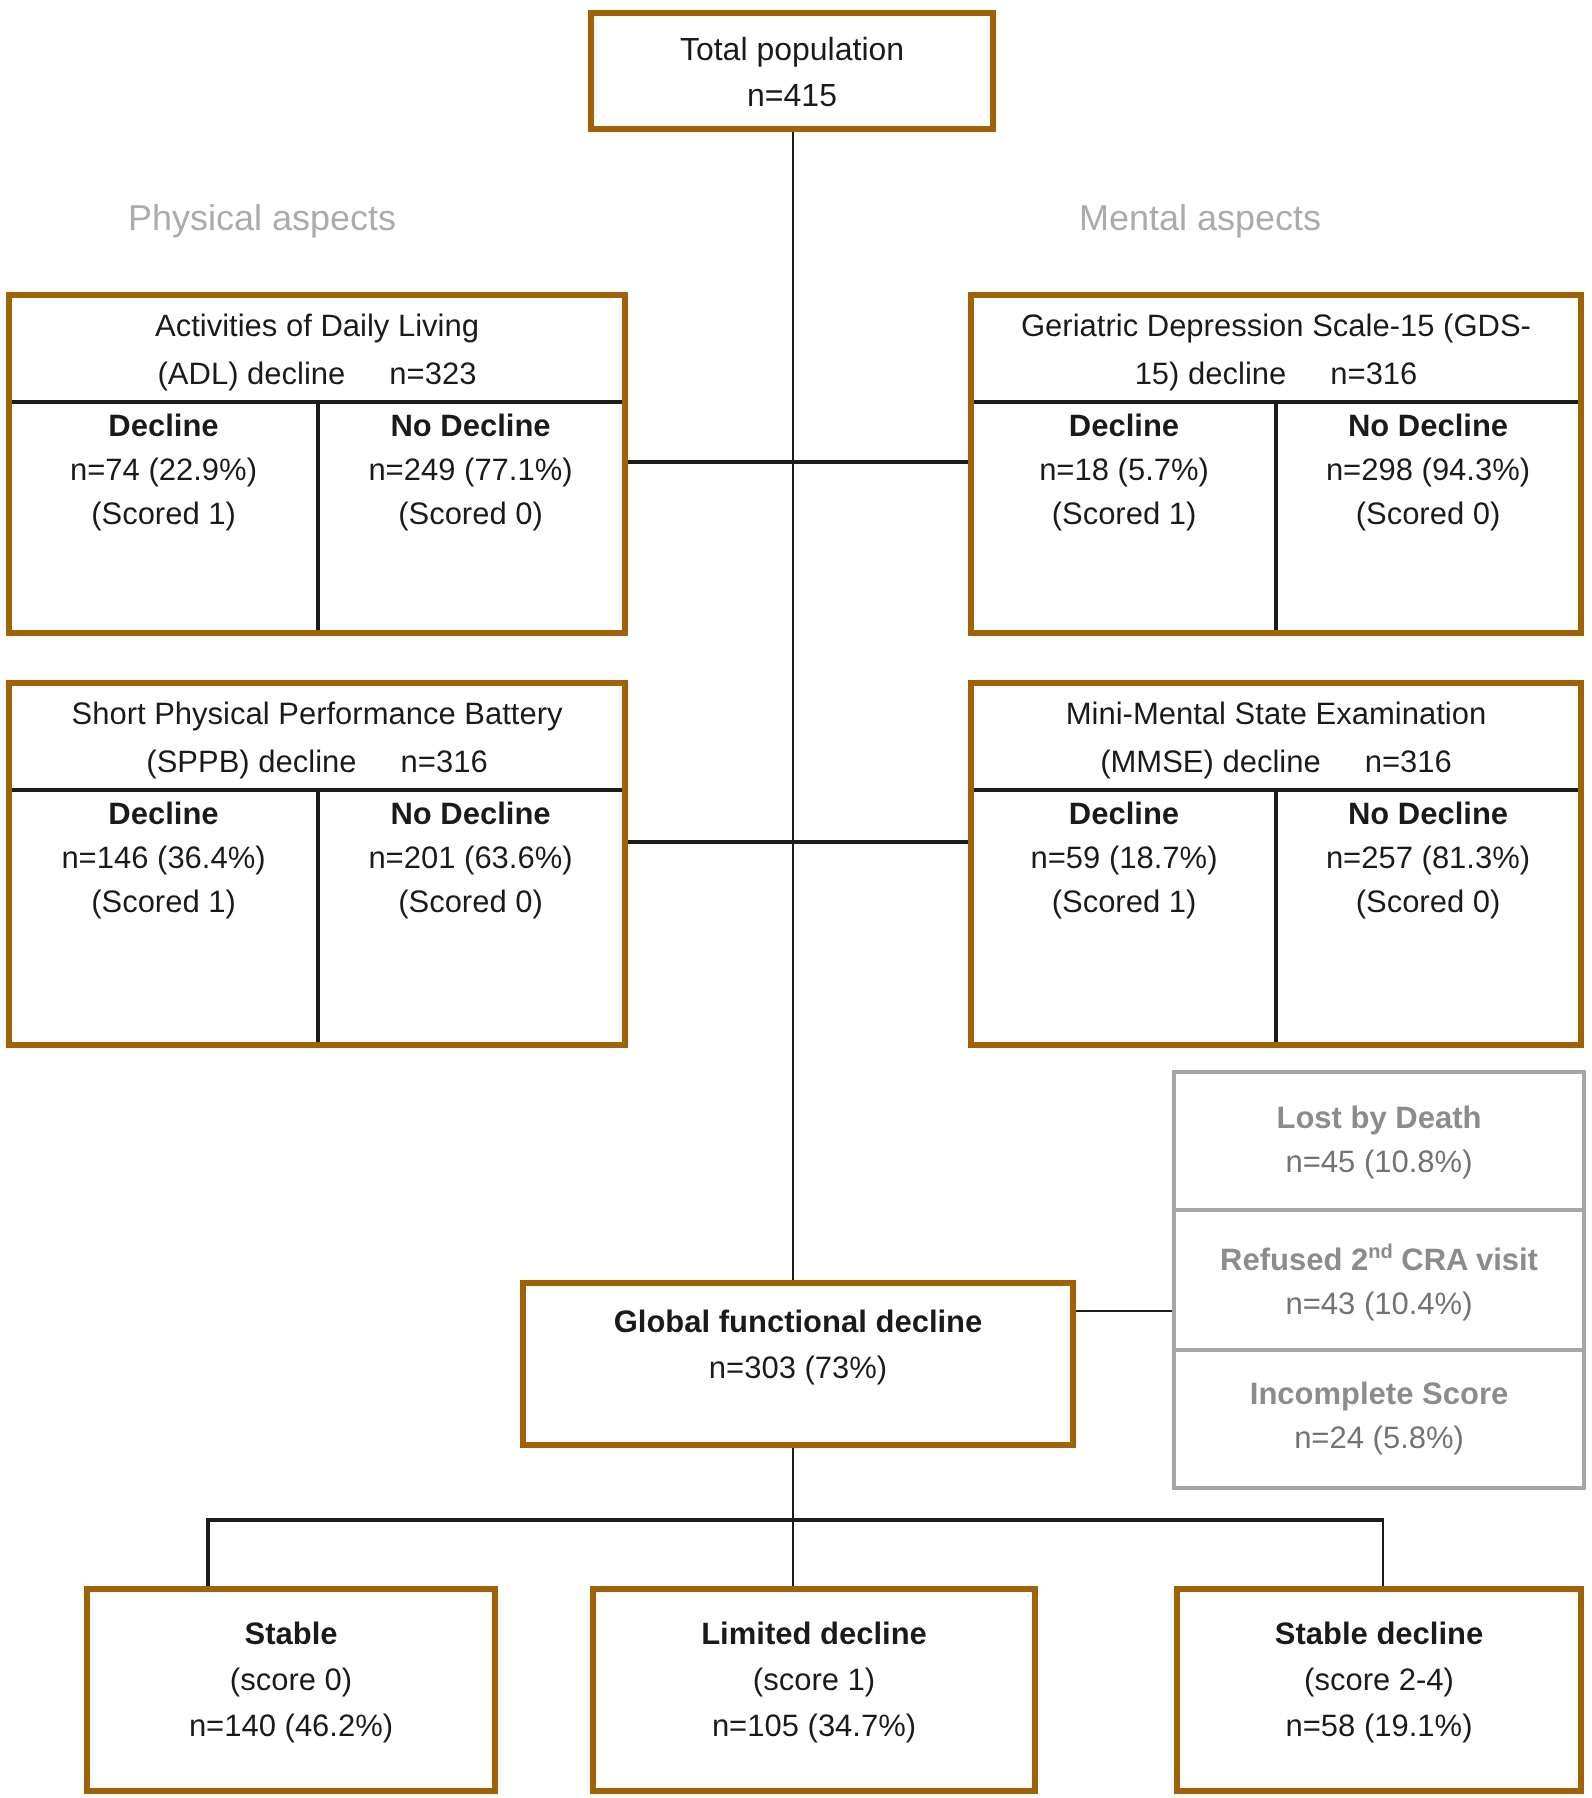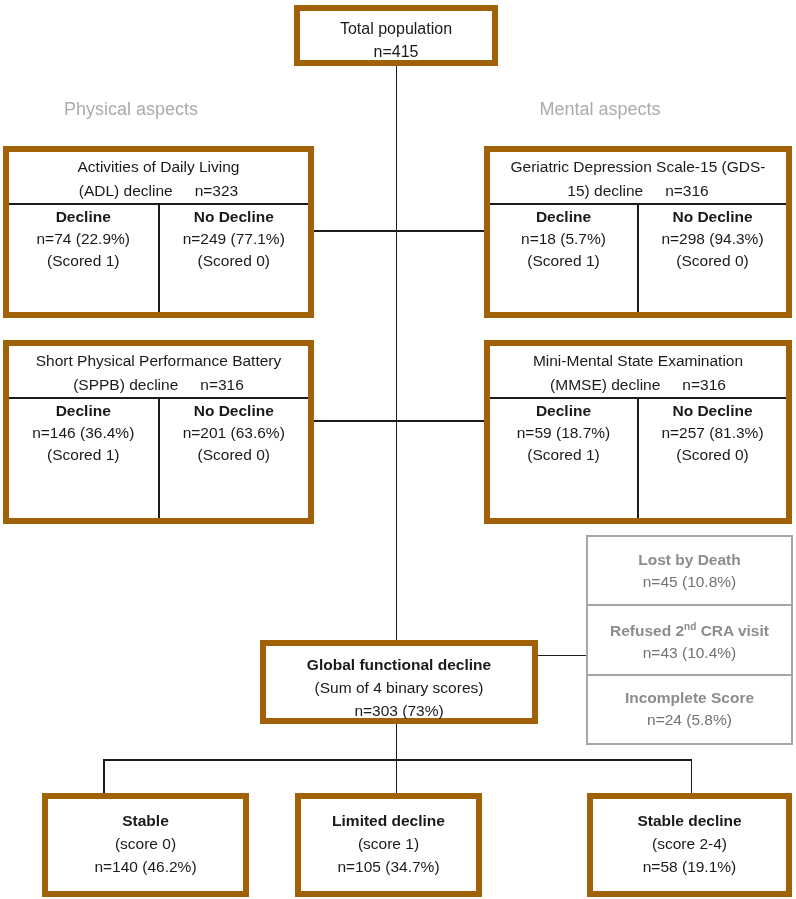--- a/index.html
+++ b/index.html
@@ -8,21 +8,21 @@
     position: relative;
     width: 796px;
     height: 899px;
     background: #ffffff;
     font-family: "Liberation Sans", sans-serif;
     color: #1a1a1a;
     overflow: hidden;
   }
   .box {
     position: absolute;
-    border: 6px solid #a16207;
+    border: 3px solid #a16207;
     background: #ffffff;
   }
   .line {
     position: absolute;
     background: #1c1c1c;
   }
   .vline { width: 1.5px; }
   .hline { height: 1.5px; }
 
   
@@ -107,21 +107,21 @@
 
   
   .outcome-box {
     top: 793px; height: 104px;
     padding-top: 10px;
     text-align: center;
     font-size: 15.5px;
     line-height: 23px;
   }
   .outcome-stable  { left: 3px;   width: 207px; margin-left: 39px; }
-  .outcome-limited { left: 295px; width: 187px; }
+  .outcome-limited { left: 295px; width: 224px; }
   .outcome-global  { left: 587px; width: 205px; }
   .outcome-title { font-weight: bold; }
 </style>
 </head>
 <body>
 
 <div class="canvas">
 
   <div class="line vline" style="left:395.5px; top:66px;  height:574px;"></div>
   <div class="line hline" style="left:314px; top:230px; width:170px;"></div>
@@ -239,21 +239,20 @@
       <div class="excl-value">n=43 (10.4%)</div>
     </div>
     <div class="excl-cell">
       <div class="excl-label">Incomplete Score</div>
       <div class="excl-value">n=24 (5.8%)</div>
     </div>
   </div>
 
   <div class="box global-box">
     <div class="global-title">Global functional decline</div>
-    <div>(Sum of 4 binary scores)</div>
     <div>n=303 (73%)</div>
   </div>
 
   <div class="box outcome-box outcome-stable">
     <div class="outcome-title">Stable</div>
     <div>(score 0)</div>
     <div>n=140 (46.2%)</div>
   </div>
   <div class="box outcome-box outcome-limited">
     <div class="outcome-title">Limited decline</div>

